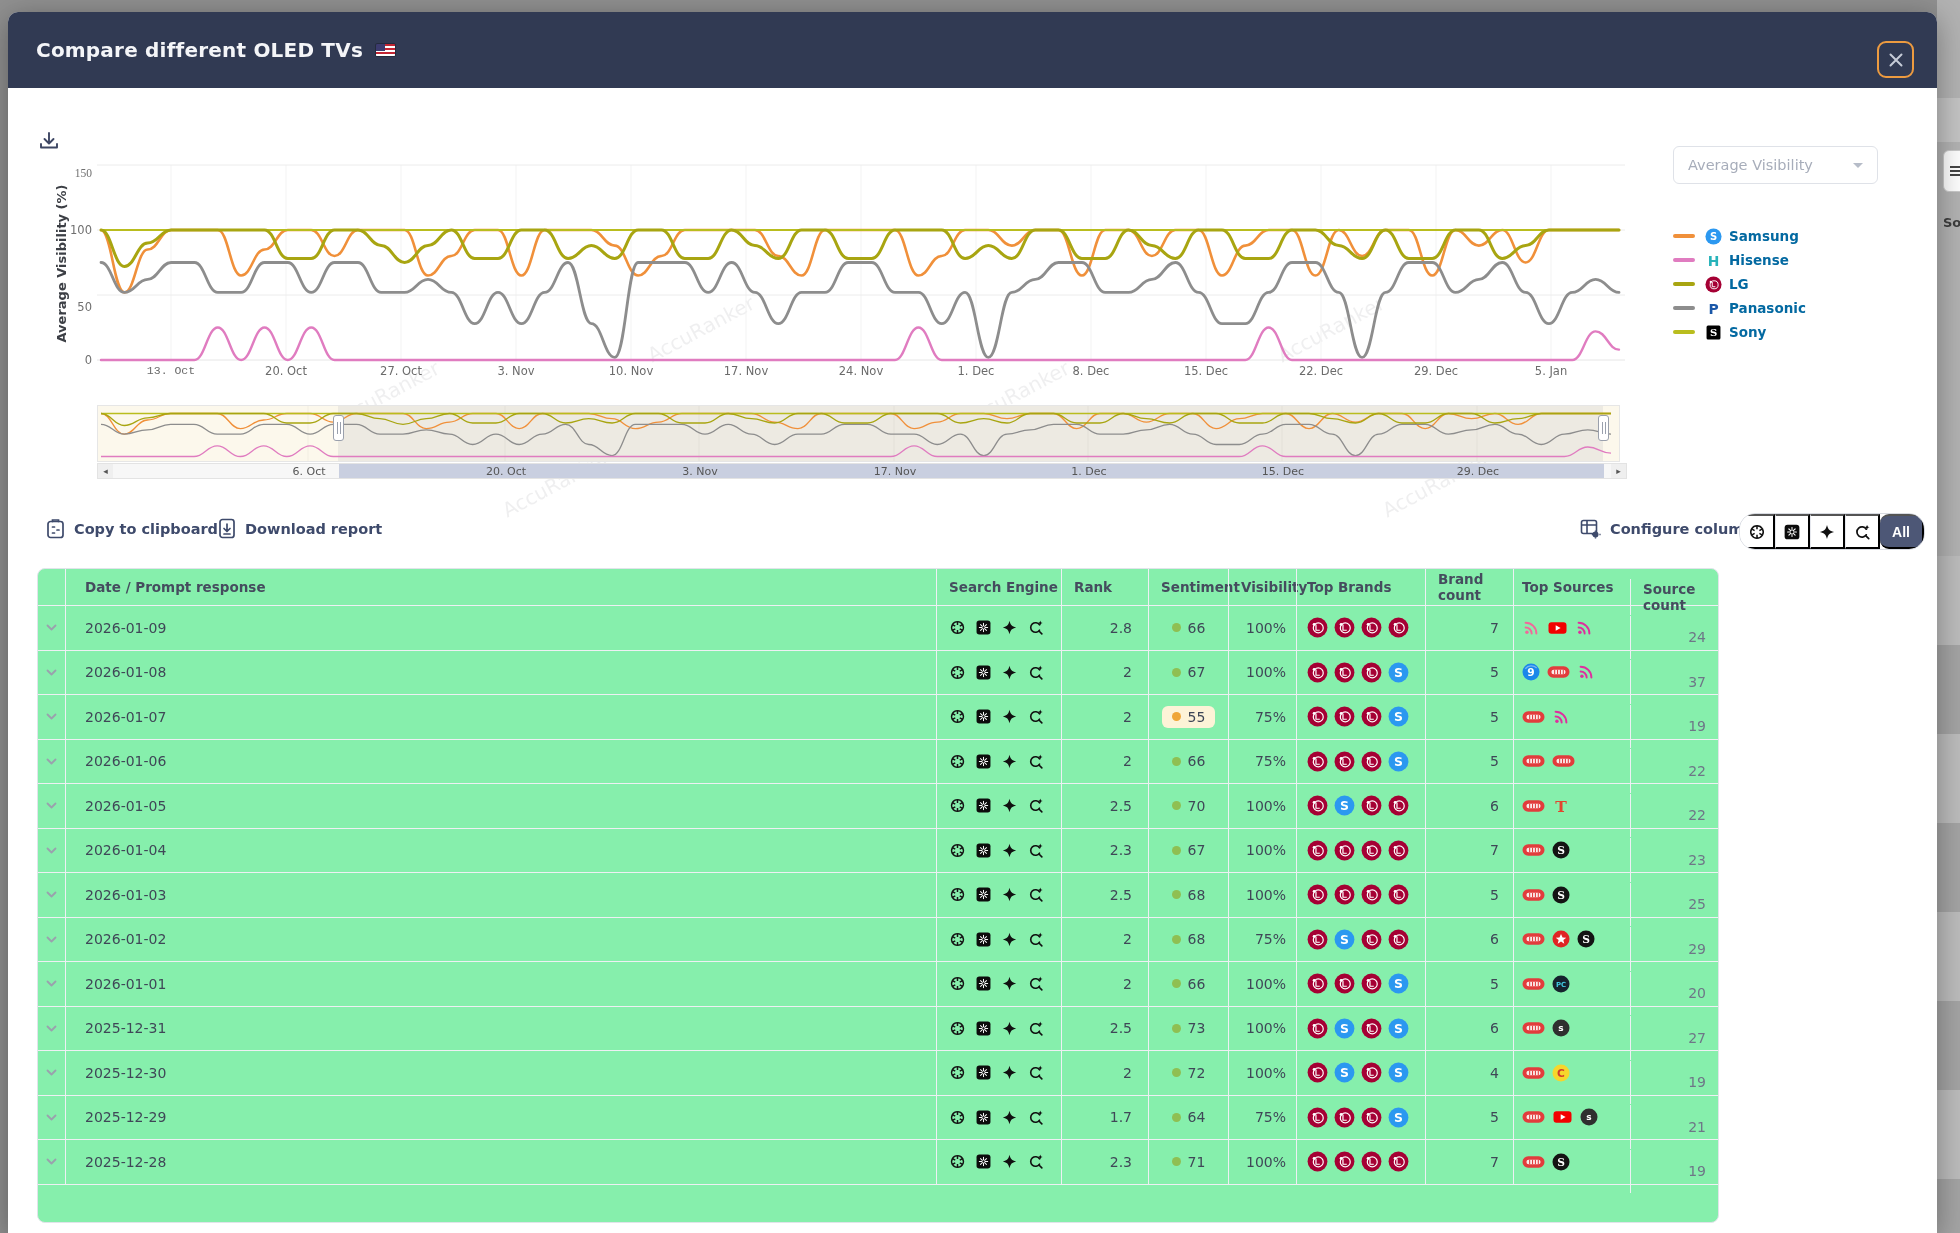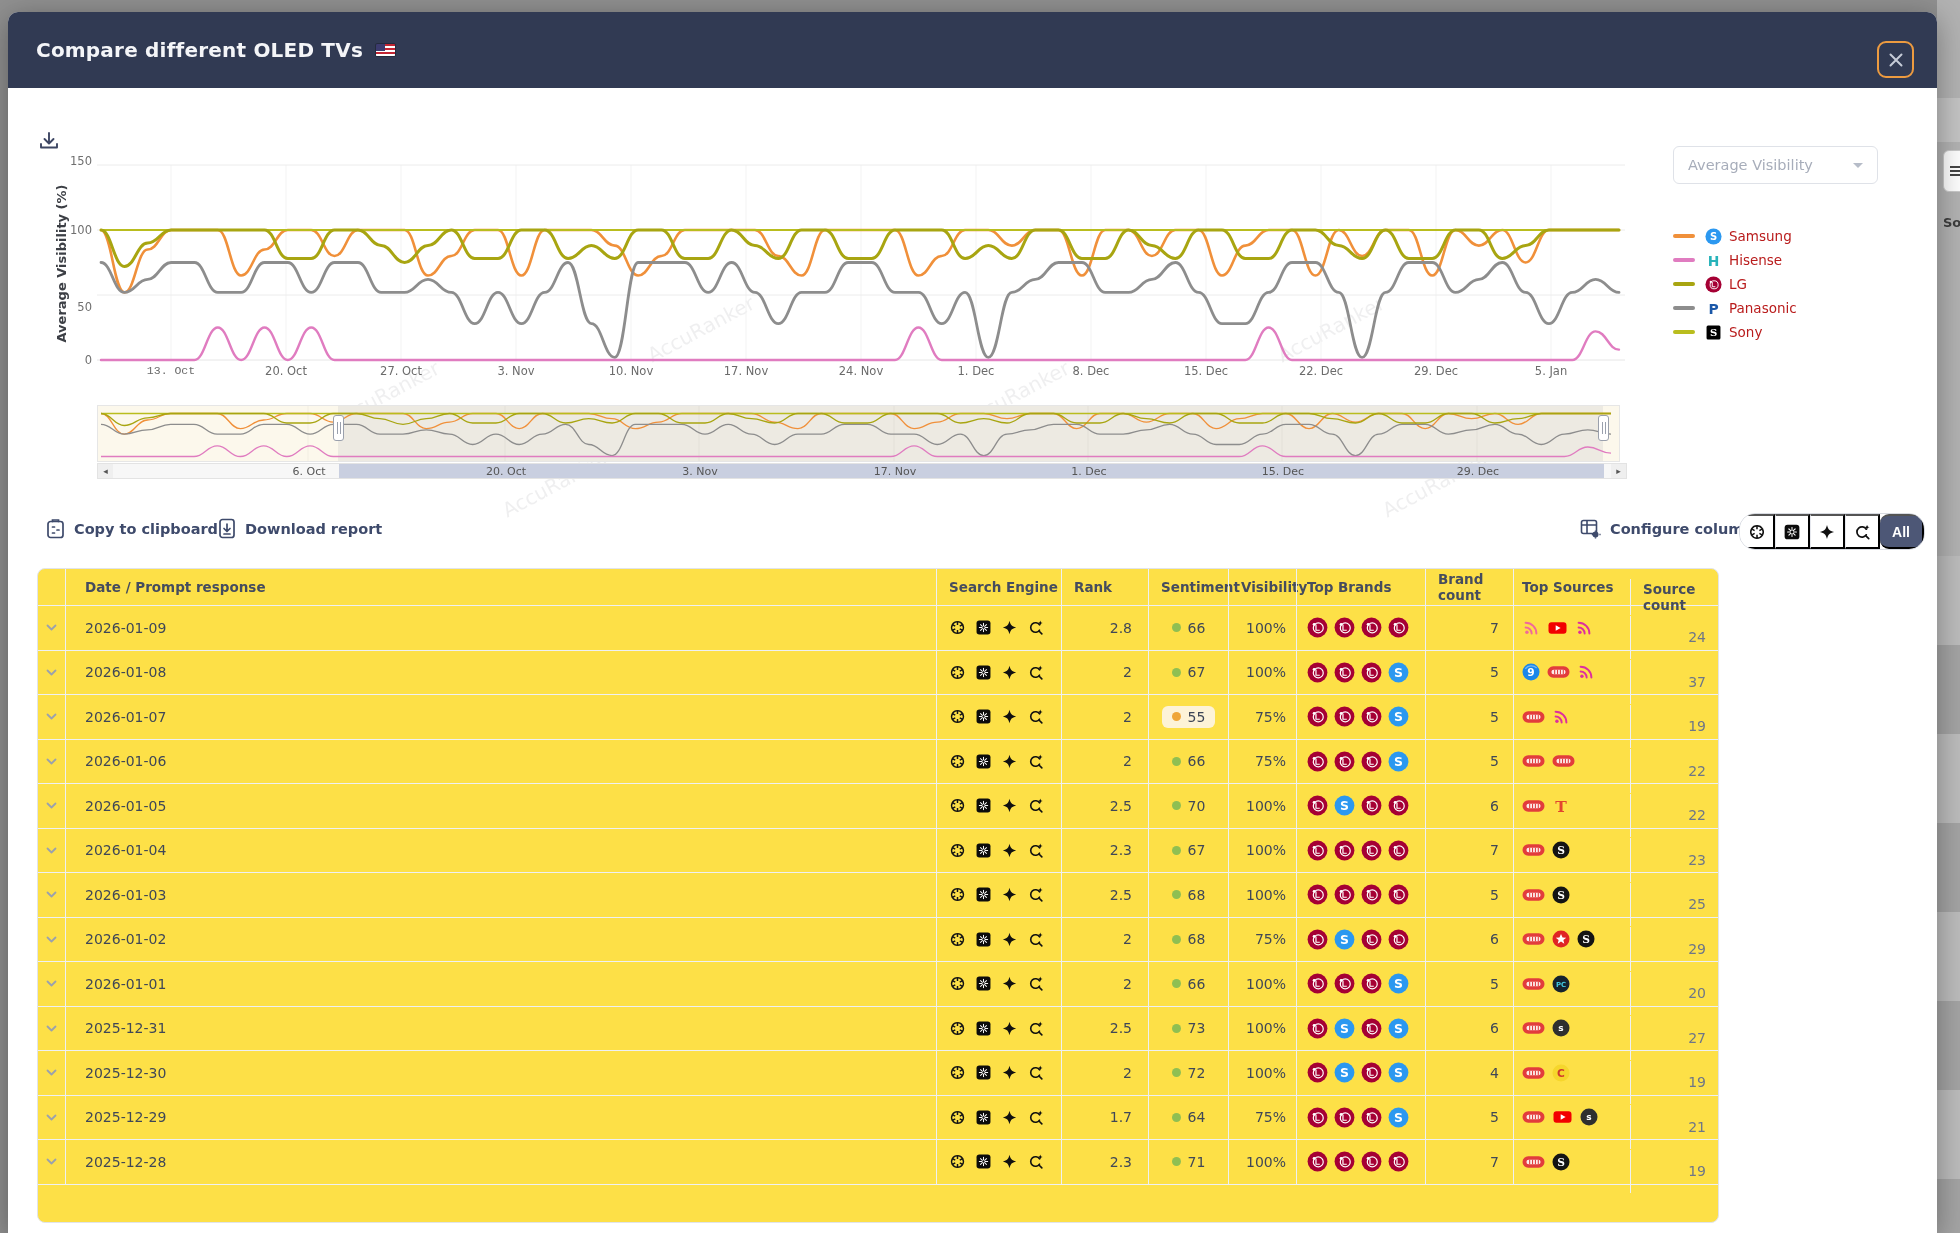--- a/index.html
+++ b/index.html
@@ -28,21 +28,21 @@
   
   .dl-btn { position:absolute; left:30px; top:118px; cursor:pointer; }
   .metric-dd { position:absolute; left:1665px; top:134px; width:205px; height:38px; border:1px solid #dfe2e8; border-radius:6px; background:#fff; display:flex; align-items:center; padding:0 14px; cursor:pointer; }
   .metric-dd span.val { color:#a7adba; font-size:14.5px; flex:1; }
   .dd-arrow { width:0;height:0;border-left:5px solid transparent;border-right:5px solid transparent;border-top:5px solid #b6bcc8; }
 
   .legend { position:absolute; left:1665px; top:212px; }
   .leg-item { display:flex; align-items:center; height:24px; cursor:pointer; }
   .leg-swatch { width:22px; height:3.5px; border-radius:2px; margin-right:9px; }
   .leg-ic { width:18px; height:18px; margin-right:7px; display:flex; align-items:center; justify-content:center; }
-  .leg-label { font-size:13.5px; font-weight:normal; color:#b91c1c; }
+  .leg-label { font-size:13.5px; font-weight:bold; color:#0369a1; }
 
   .yaxis-title { position:absolute; left:-52px; top:244px; width:210px; text-align:center; transform:rotate(-90deg); font-size:13px; font-weight:bold; color:#3c3f45; }
   .ytick { position:absolute; left:42px; width:42px; text-align:right; font-size:11.5px; color:#6f6f6f; }
 
   .chart-area { position:absolute; left:89px; top:140px; width:1530px; height:236px; }
   .chart-area svg { position:absolute; left:0; top:0; }
   .wm { position:absolute; font-size:20px; color:rgba(100,100,110,.10); transform:rotate(-28deg); white-space:nowrap; }
   .xtick { position:absolute; top:212px; width:70px; margin-left:-35px; text-align:center; font-size:11.5px; color:#6b6b6b; }
 
   .nav-area { position:absolute; left:89px; top:393px; width:1530px; height:58px; }
@@ -55,21 +55,21 @@
 
   
   .toolbar { position:absolute; left:0; top:498px; width:100%; height:42px; }
   .tool-link { position:absolute; display:flex; align-items:center; gap:9px; color:#3e4a6b; font-size:14.5px; font-weight:bold; cursor:pointer; top:8px; }
   .seg-group { position:absolute; left:1731px; top:3px; height:37px; display:flex; border:1px solid #d8dbe2; border-radius:16px; background:#fff; overflow:hidden; }
   .seg { width:35px; height:100%; display:flex; align-items:center; justify-content:center; border-left:1px solid #e6e8ee; cursor:pointer; background:#fff; }
   .seg:first-child{ border-left:none; }
   .seg.all { width:44px; background:#4d5776; color:#fff; font-size:14px; font-weight:bold; border-left:none; border-radius:9px; }
 
   
-  .tbl { position:absolute; left:29px; top:556px; width:1682px; border:1px solid #e1e4ea; border-radius:8px; background:#fde047; }
+  .tbl { position:absolute; left:29px; top:556px; width:1682px; border:1px solid #e1e4ea; border-radius:8px; background:#86efac; }
   .trow { display:flex; align-items:center; height:44.5px; border-top:1px solid #eef0f3; }
   .thead { height:36px; border-top:none; }
   .cell { height:100%; display:flex; align-items:center; border-left:1px solid #eef0f4; font-size:14px; color:#3f4757; }
   .cell.c1 { border-left:none; width:27px; justify-content:center; }
   .cell.c2 { flex:1; padding-left:19px; }
   .cell.c3 { width:125px; padding-left:12px; gap:9px; }
   .cell.c4 { width:87px; justify-content:flex-end; padding-right:16px; }
   .cell.c5 { width:80px; justify-content:center; }
   .cell.c6 { width:68px; justify-content:flex-end; padding-right:10px; }
   .cell.c7 { width:129px; padding-left:10px; gap:6px; }
@@ -192,21 +192,21 @@
               <rect x="-9" y="-9" width="18" height="18" rx="2" fill="#000"></rect>
               <text x="0" y="5" text-anchor="middle" font-size="13" font-weight="bold" fill="#fff" font-family="DejaVu Serif, serif">S</text>
             </svg>
           </span>
           <span class="leg-label">Sony</span>
         </div>
       </div>
 
     <div class="yaxis-title">Average Visibility (%)</div>
     <div id="yticks">
-        <span class="ytick" style="top: 142px;">150</span>
+        <span class="ytick" style="top: 155px; font-family: Liberation Serif, serif;">150</span>
         <span class="ytick" style="top: 211px;">100</span>
         <span class="ytick" style="top: 288px;">50</span>
         <span class="ytick" style="top: 341px;">0</span>
       </div>
 
     <div class="chart-area">
       <div class="wm" style="left:230px;top:230px">AccuRanker</div>
       <div class="wm" style="left:545px;top:165px">AccuRanker</div>
       <div class="wm" style="left:860px;top:230px">AccuRanker</div>
       <div class="wm" style="left:1175px;top:165px">AccuRanker</div>

